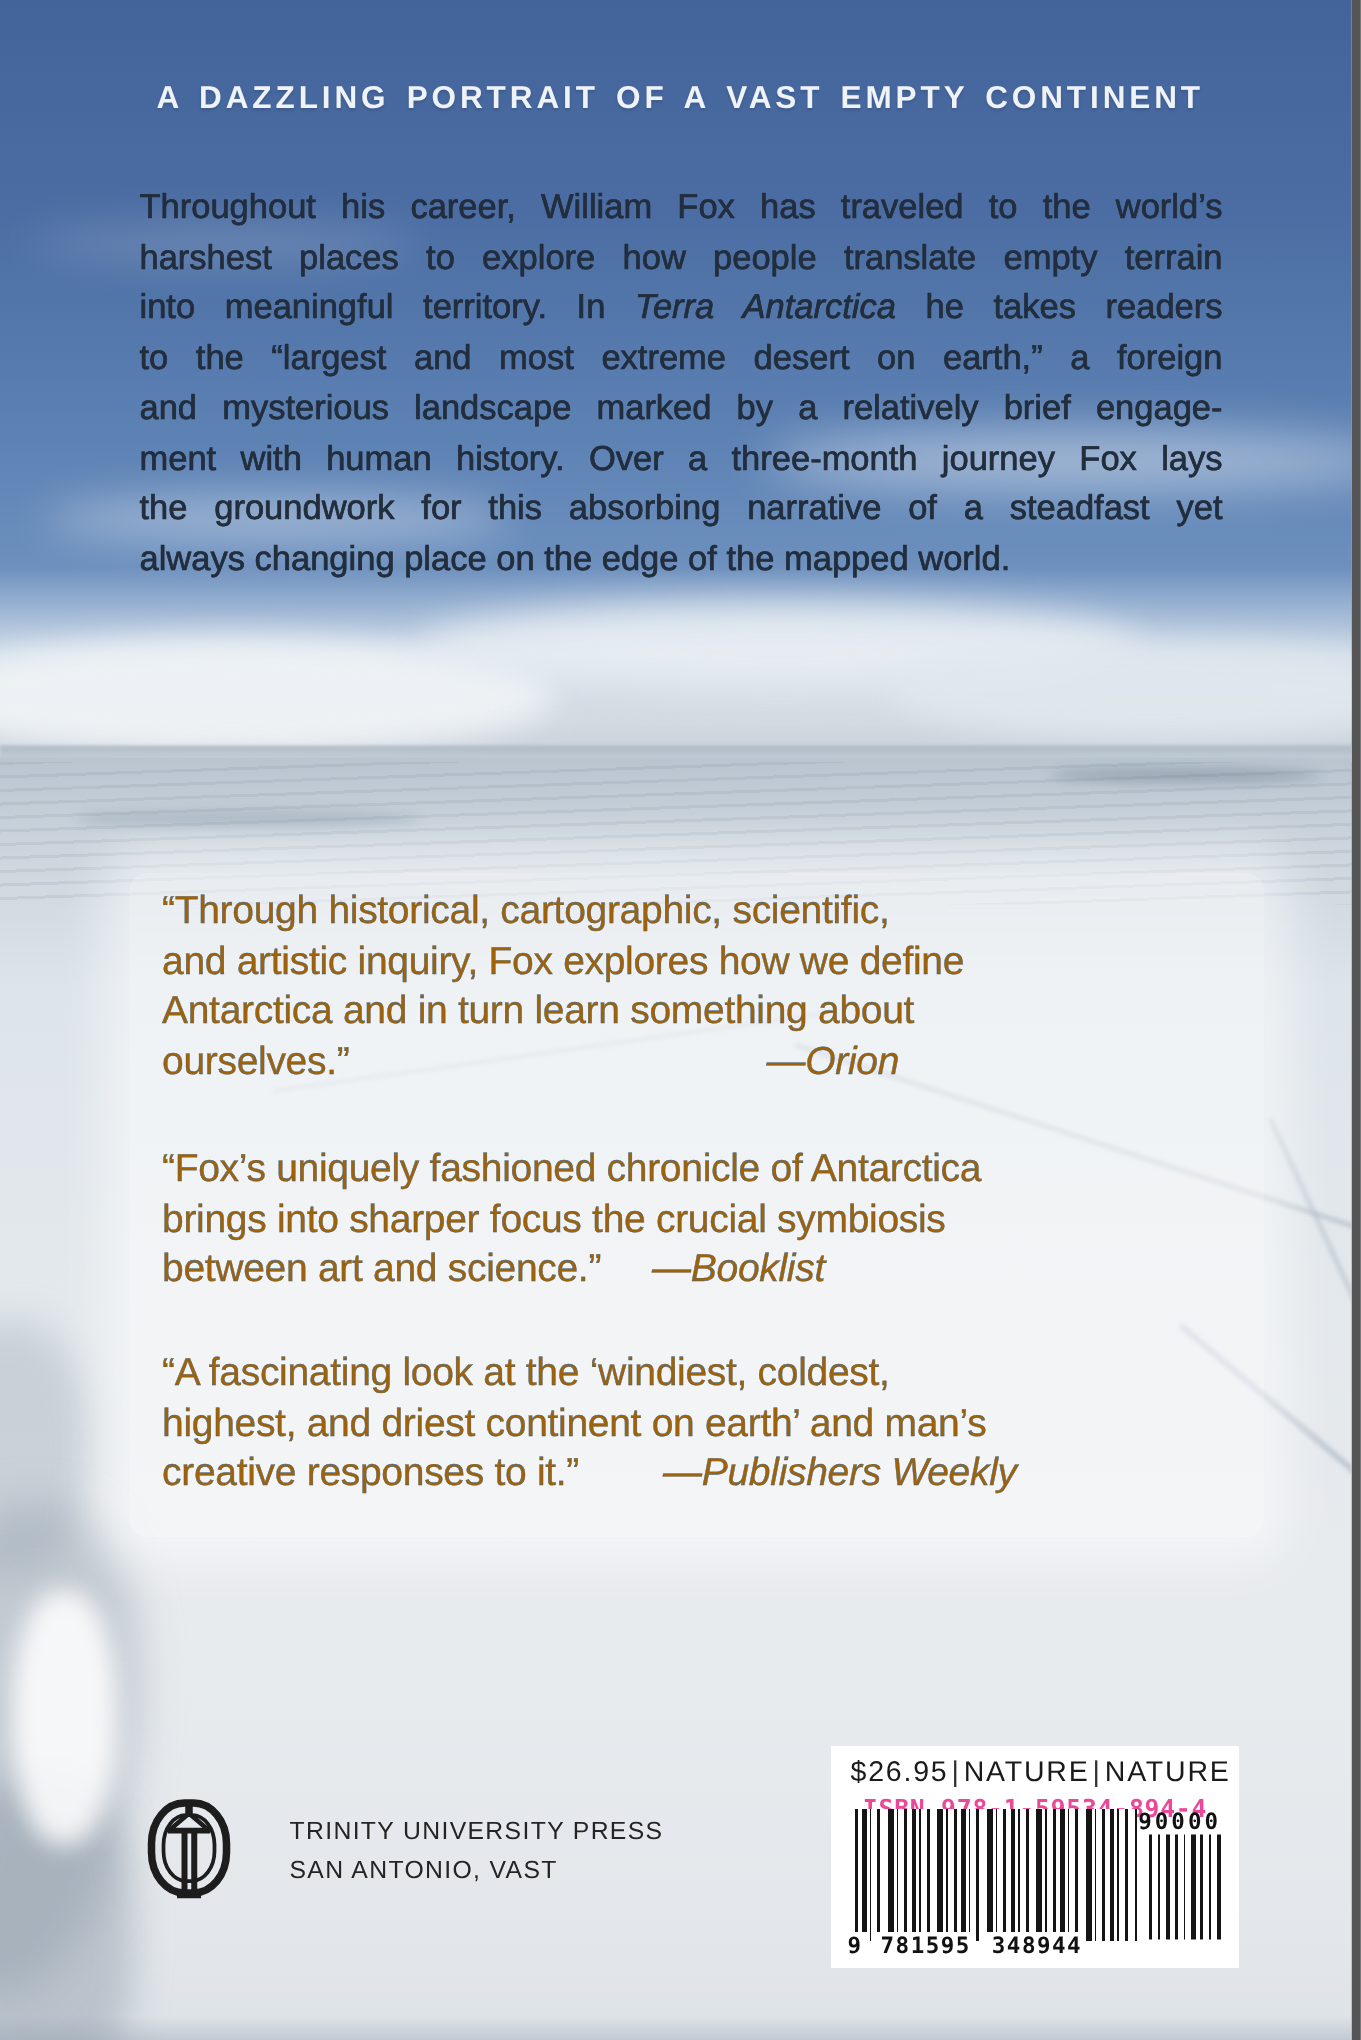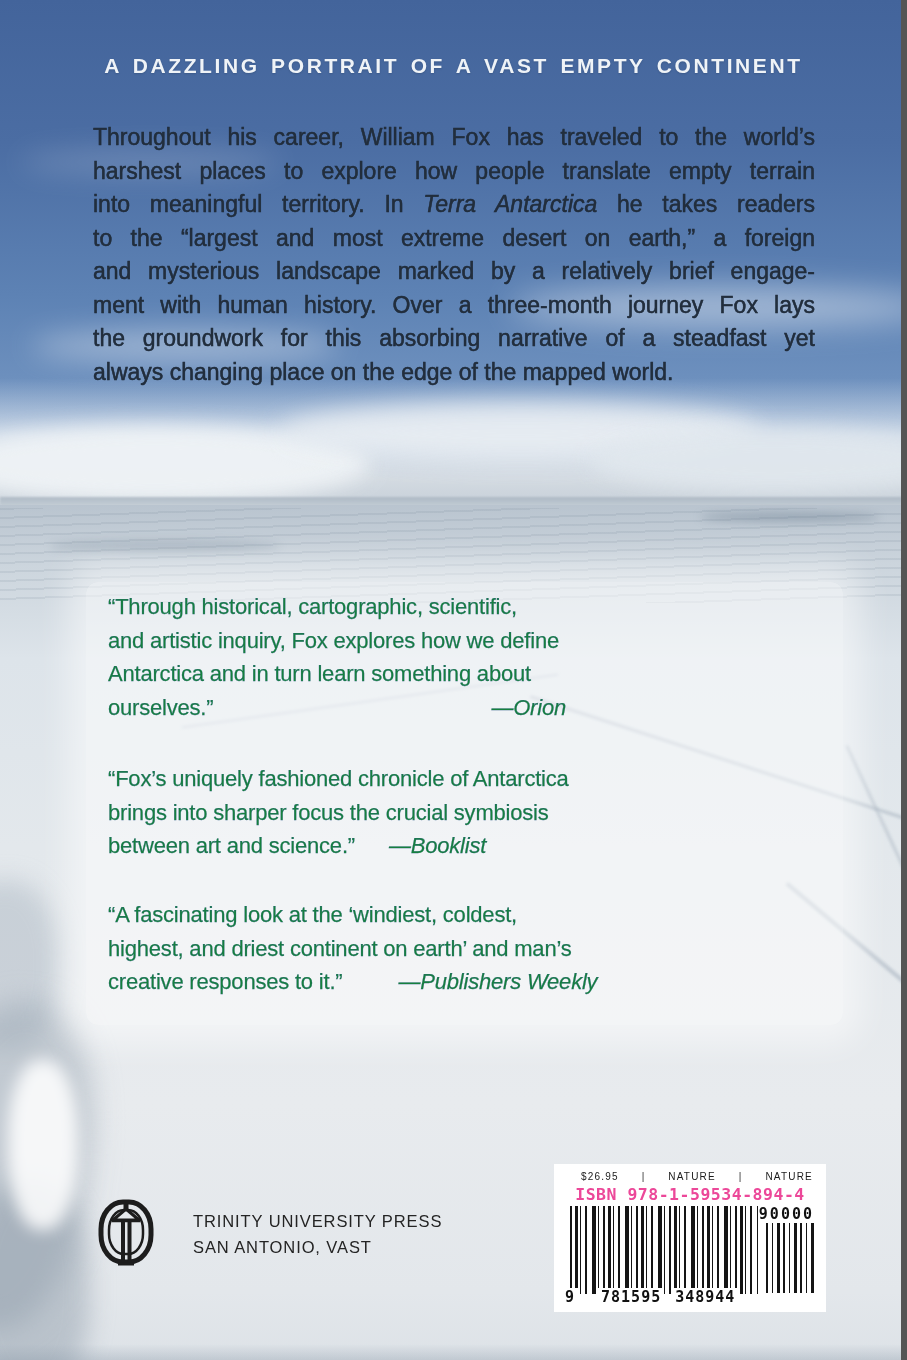--- a/index.html
+++ b/index.html
@@ -49,39 +49,39 @@
     color:#222e3d;font-size:23px;line-height:33.5px;font-weight:bold;
     -webkit-text-stroke:0px; font-weight:normal; -webkit-text-stroke:.45px #222e3d;
     text-shadow:0 0 .4px rgba(34,46,61,.6);}
   .synopsis .just{display:block;white-space:pre-line;text-align:justify;text-align-last:justify;}
   .synopsis .lastline{display:block;text-align:left;}
   .book-title{font-style:italic;}
   
   .panel{position:absolute;left:86px;top:582px;width:757px;height:443px;
     background:rgba(255,255,255,.52);border-radius:12px;
     box-shadow:0 0 32px 18px rgba(255,255,255,.5);}
-  .review{position:absolute;left:22px;width:690px;color:#15803d;
-    font-size:22px;line-height:33.5px;letter-spacing:-.2px;
+  .review{position:absolute;left:22px;width:690px;color:#a16207;
+    font-size:26px;line-height:33.5px;letter-spacing:-.2px;
     -webkit-text-stroke:.25px #32608a;}
   .review .qtext{white-space:pre-line;}
   .review.r1{top:8px;}
   .review.r2{top:180px;}
   .review.r3{top:316px;}
   .attribution{font-style:italic;display:inline-block;}
   .review.r1 .attribution{margin-left:278px;text-align:center;}
   .review.r2 .attribution{margin-left:34px;}
   .review.r3 .attribution{margin-left:56px;}
   
   .publisher{position:absolute;left:97px;top:1198px;display:flex;align-items:center;gap:20px;}
   .logo{width:58px;height:72px;}
   .pub-text{margin-left:18px;color:#242424;font-size:16.5px;letter-spacing:.9px;line-height:26px;}
   
   .barcode-box{position:absolute;left:554px;top:1164px;width:272px;height:148px;background:#ffffff;}
   .price-row{display:flex;justify-content:space-between;align-items:center;
-    padding:7px 13px 0 27px;color:#1a1a1a;font-size:10px;letter-spacing:1.2px;}
+    padding:7px 13px 0 13px;color:#1a1a1a;font-size:19px;letter-spacing:1.2px;}
   .price-row .sep{color:#333;font-weight:normal;padding:0 2px;}
   .isbn-row{margin-top:3px;text-align:center;color:#ec4899;
     font-family:"DejaVu Sans Mono",monospace;font-weight:bold;font-size:16.5px;letter-spacing:.5px;}
   .bars-main{position:absolute;left:16px;top:42px;width:188px;height:88px;
     background:repeating-linear-gradient(90deg,
       #151515 0 2px,#fff 2px 5px,
       #151515 5px 8px,#fff 8px 10px,
       #151515 10px 11px,#fff 11px 15px,
       #151515 15px 17px,#fff 17px 22px,
       #151515 22px 26px,#fff 26px 28px,
@@ -89,21 +89,21 @@
   .bars-supp{position:absolute;left:212px;top:59px;width:50px;height:70px;
     background:repeating-linear-gradient(90deg,
       #151515 0 2px,#fff 2px 6px,
       #151515 6px 7px,#fff 7px 11px,
       #151515 11px 14px,#fff 14px 17px);}
   .price-code{position:absolute;right:12px;top:41px;color:#111;
     font-family:"DejaVu Sans Mono",monospace;font-weight:bold;font-size:15px;letter-spacing:2px;}
   .ean-digits{position:absolute;left:8px;top:124px;display:flex;color:#111;
     font-family:"DejaVu Sans Mono",monospace;font-weight:bold;font-size:15px;letter-spacing:1px;}
   .ean-digits span{background:#fff;padding:0 3px;}
-  .ean-digits .g1{margin-left:20px;}
+  .ean-digits .g1{margin-left:6px;}
   .ean-digits .g2{margin-left:8px;}
 </style>
 </head>
 <body>
 
 <div class="cover">
 
   <div class="sky"></div>
   <div class="cloud-band"></div>
   <div class="cloud c1"></div>

